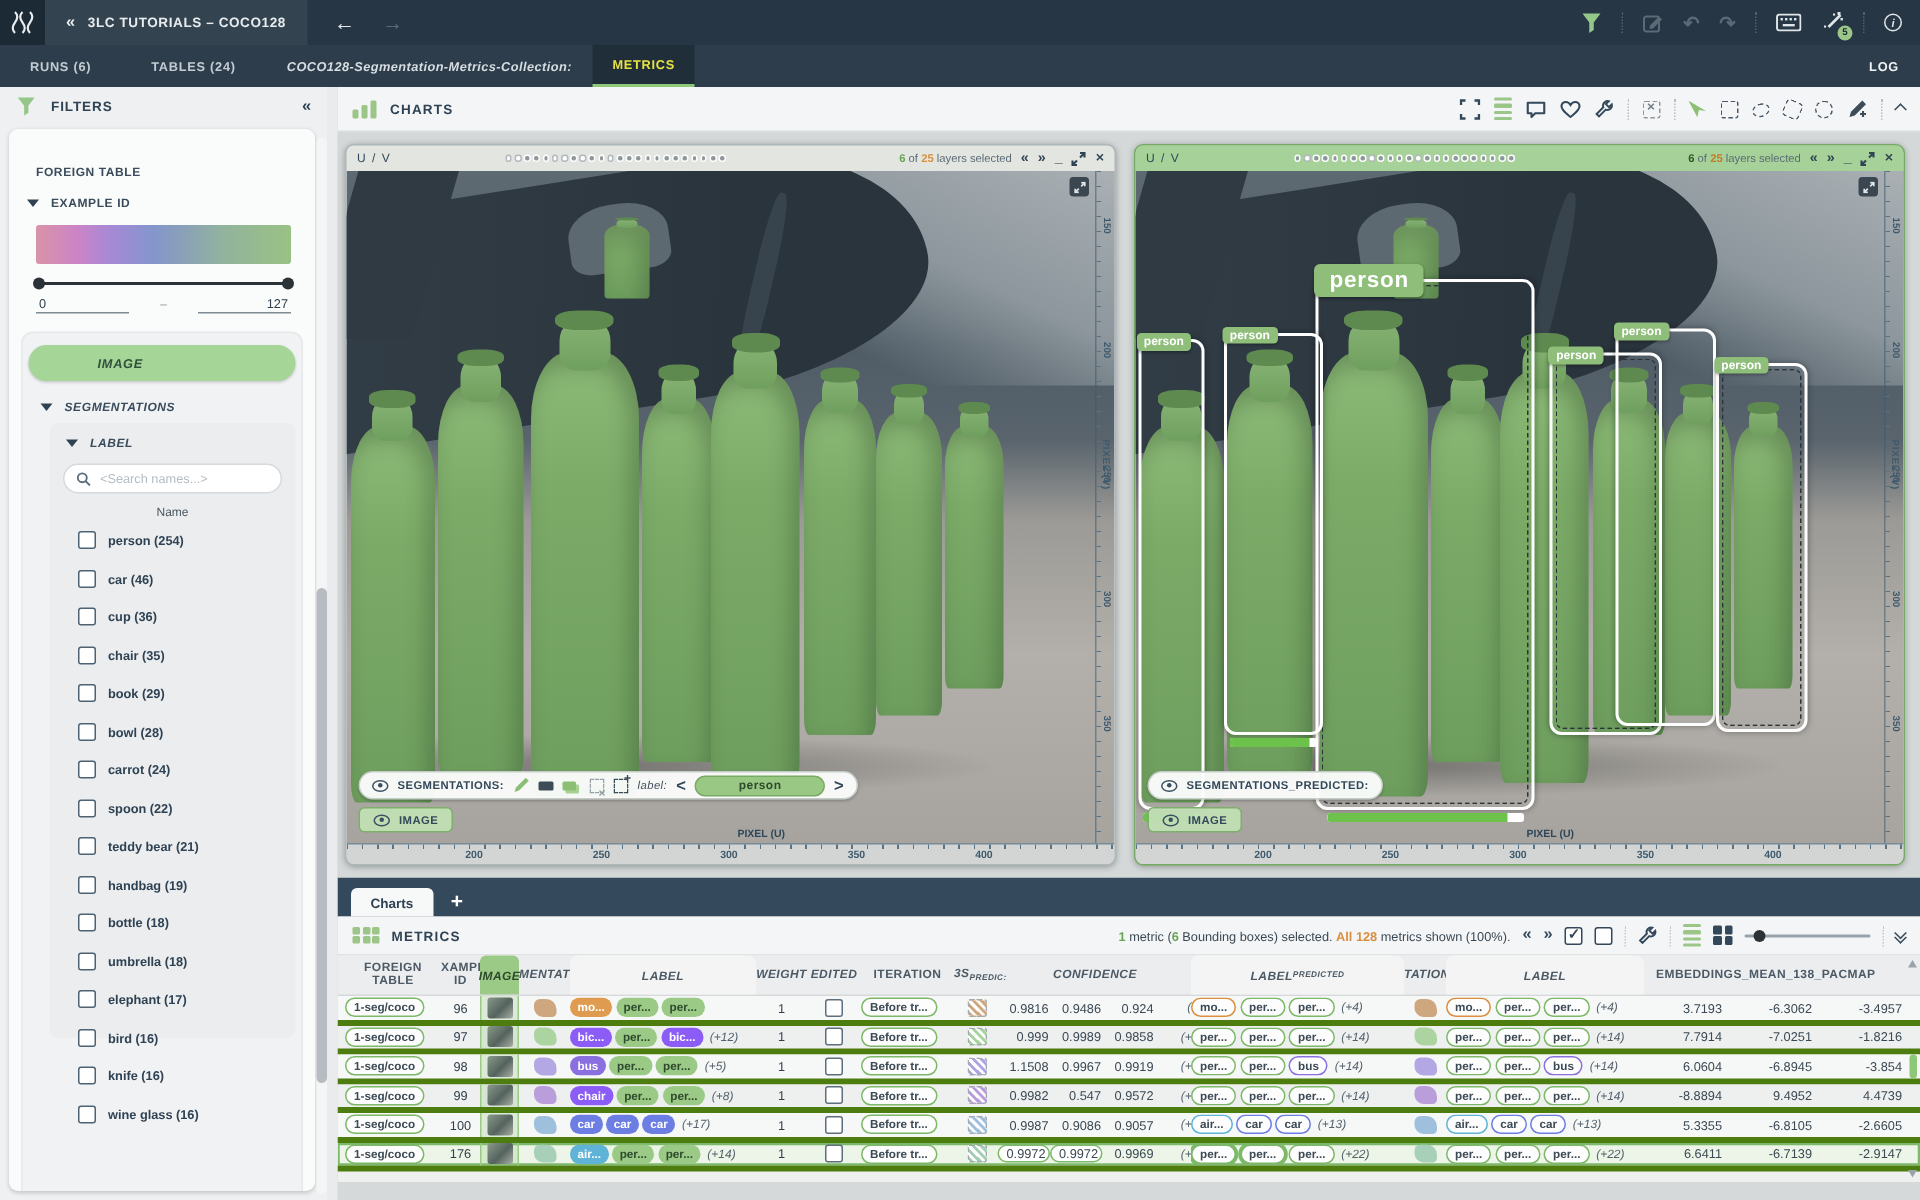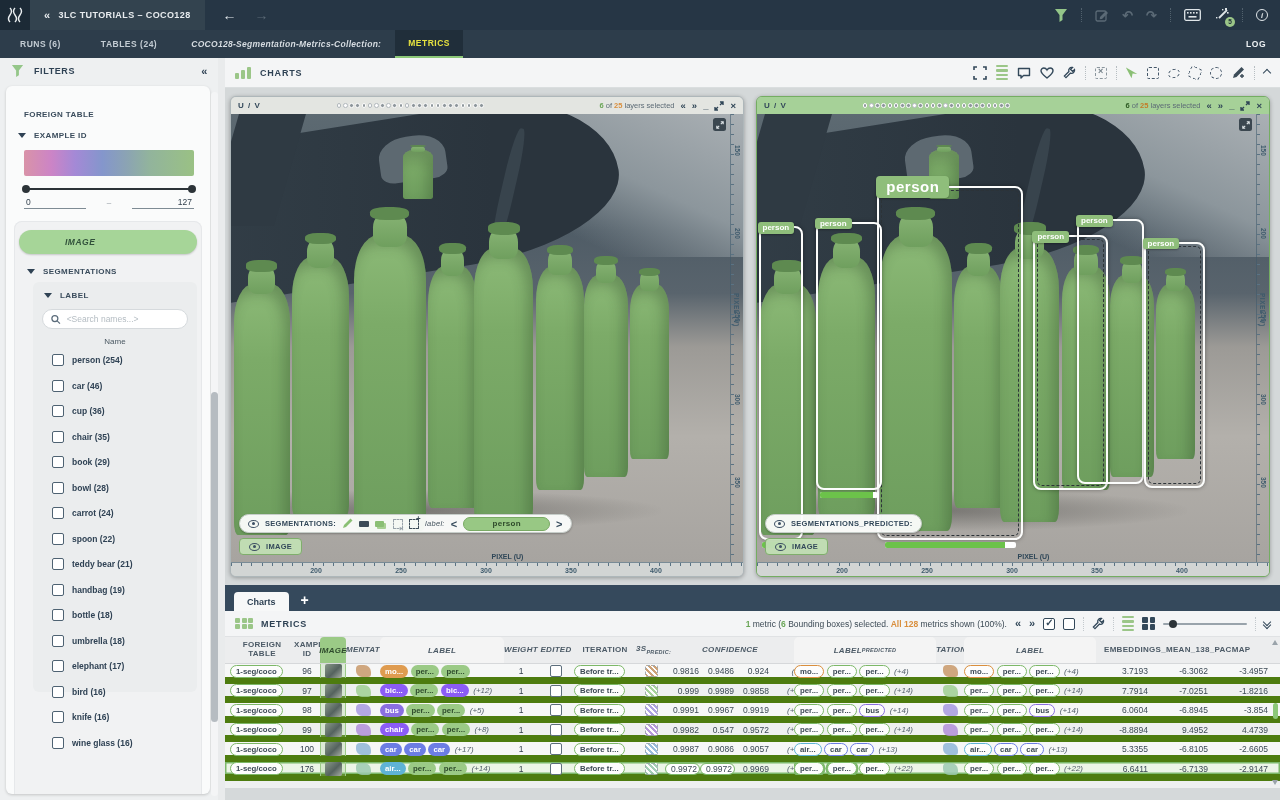--- a/index.html
+++ b/index.html
@@ -42,21 +42,21 @@
 .slider{position:relative;height:10px;margin:0 16px 2px 18px;cursor:pointer}
 .slider .line{position:absolute;top:4px;left:0;right:0;height:2px;background:#2c3338;border-radius:1px}
 .knob{position:absolute;top:1px;width:8px;height:8px;border-radius:50%;background:#2c3338}
 .knob.l{left:-2px}.knob.r{right:-2px}
 .range-row{display:flex;align-items:center;justify-content:space-between;margin:2px 16px 12px 18px}
 .rin{width:62px;border:none;border-bottom:1px solid #7e8b94;background:transparent;font-size:8.5px;color:#33414d;outline:none;padding:1px 2px;font-family:inherit}
 .rin.r{text-align:right}
 .range-dash{color:#8a949c;font-size:8px}
 .sub-card{background:#f1f2f3;border-radius:8px;margin:0 8px;padding:9px 5px 6px;box-shadow:inset 0 0 0 1px #e6e8ea;height:100%}
 .imgpill-side{background:#a6d598;border-radius:12px;height:24px;display:flex;align-items:center;padding-left:46px;font-size:8.5px;font-weight:700;font-style:italic;color:#31503a;letter-spacing:.5px;box-shadow:0 1px 2px rgba(0,0,0,.18);cursor:pointer}
-.seg-row{display:flex;align-items:center;gap:8px;margin:13px 0 6px 8px;font-size:8px;font-weight:700;color:#3a4c5c;letter-spacing:.4px;cursor:pointer}
+.seg-row{display:flex;align-items:center;gap:8px;margin:13px 0 6px 8px;font-size:8px;font-weight:700;font-style:italic;color:#3a4c5c;letter-spacing:.4px;cursor:pointer}
 .label-card{background:#ebedee;border-radius:6px;margin:6px 0 0 14px;padding:9px 7px 4px;height:410px}
 .side-search{height:20px;background:#fff;border:1px solid #d6dadd;border-radius:10px;display:flex;align-items:center;gap:6px;padding:0 8px;margin:9px 2px 0}
 .side-search input{background:transparent;border:none;outline:none;font-size:8.5px;color:#5a6770;width:100%;font-family:inherit}
 .side-search input::placeholder{color:#b4bcc2}
 .name-h{text-align:center;font-size:8px;color:#4a5862;margin:8px 0 8px}
 .fil-item{display:flex;align-items:center;gap:8px;margin:0 0 13.5px 12px;font-size:8.5px;font-weight:600;color:#2f4254;cursor:pointer}
 .fcb{width:12px;height:12px;border:1.6px solid #4e6272;border-radius:2px;background:#fff;flex:none}
 .side-track{position:absolute;right:0;top:34px;bottom:4px;width:7px;background:#f4f5f6;border-radius:4px}
 .side-thumb{position:absolute;right:0;top:300px;width:7px;height:330px;background:#b6bcc1;border-radius:4px;cursor:grab}
 
@@ -83,21 +83,21 @@
 .chup{transform:rotate(-135deg)}.chdn{transform:rotate(45deg)}
 .chstack{display:flex;flex-direction:column;gap:-2px;cursor:pointer}
 .charts-canvas{position:relative;height:497px;background:#d4d8d9}
 .canvas-scrollL{position:absolute;left:-5px;top:245px;width:3px;height:192px;background:#687480;border-radius:2px}
 
 .viewer{position:absolute;top:8px;height:481px;width:514px;background:#cfd3d2;border:1px solid #aeb7ba;border-radius:6px;box-shadow:0 1px 4px rgba(0,0,0,.3);display:flex;flex-direction:column;overflow:hidden}
 .viewer.sel{border:1.5px solid #74ad62}
 .v0{left:5px}.v1{left:531px}
 .v-head{height:17px;background:#e3e5e1;display:flex;align-items:center;padding:0 7px;font-size:8px;color:#33485a;flex:none;z-index:5}
 .viewer.sel .v-head{background:#a6d198}
-.v-corner{font-weight:700;margin-right:4px;letter-spacing:1px}
+.v-corner{font-weight:400;margin-right:4px;letter-spacing:1px}
 .v-dots{display:flex;gap:1.6px;margin-left:72px;align-items:center}
 .dot{width:4.6px;height:4.6px;border-radius:50%;background:#8e979c;border:.8px solid #fdfdfd;flex:none}
 .dot.off{background:#fdfdfd;border:.8px solid #b2b9bd}
 .v-status{margin-left:auto;color:#5c6b76;font-size:7.5px;white-space:nowrap}
 .v-ic{font-weight:700;color:#2e4455;font-size:9.5px;margin-left:6px;cursor:pointer;line-height:1}
 .v-body{flex:1;position:relative;overflow:hidden}
 .v-scene{position:absolute;inset:0;overflow:hidden}
 .ph-base{position:absolute;inset:0;background:linear-gradient(180deg,#5d6a72 0%,#4f5c66 26%,#59646d 40%,#9c9a96 52%,#b3b0ab 72%,#a7a4a0 100%)}
 .ph-skylight{position:absolute;right:0;top:0;width:48%;height:32%;background:linear-gradient(205deg,#aab0b4 0%,#8c969c 45%,rgba(140,150,156,0) 78%)}
 .ph-fuselage{position:absolute;left:-10%;top:1%;width:86%;height:35%;background:linear-gradient(100deg,#333f48,#2a343d 70%);transform:rotate(-9deg);border-radius:0 48% 58% 0/0 88% 72% 0}
@@ -142,21 +142,21 @@
 .addtab{color:#fff;font-size:14px;font-weight:700;margin-bottom:4px;cursor:pointer;line-height:1}
 
 .metrics-head{height:26px;background:#f4f5f6;display:flex;align-items:center;gap:8px;padding:0 10px;border-bottom:1px solid #e0e2e4}
 .mh-status{margin-left:auto;font-size:8.5px;color:#3b4954;white-space:nowrap}
 .cbx{width:12px;height:12px;border:1.6px solid #33485a;border-radius:2px;background:#fff;position:relative;cursor:pointer}
 .cbx.on:after{content:'✓';position:absolute;top:-2px;left:1px;font-size:10px;color:#33485a;font-weight:700}
 .hslider{width:84px;height:2px;background:#99a3ab;border-radius:1px;position:relative;cursor:pointer}
 .hslider i{position:absolute;left:6px;top:-3px;width:8px;height:8px;background:#2c3338;border-radius:50%}
 .mtable{position:relative;background:#eef0f0;height:151px}
 :root{--mcols:64px 26px 26px 34px 124px 34px 36px 62px 30px 128px 142px 28px 132px 1fr 10px}
-.mrow{height:19.5px;display:grid;grid-template-columns:var(--mcols);align-items:center;font-size:8.5px;color:#33414d;background:#f6f7f7;border-bottom:7px solid #4d7c0f;padding-left:5px}
+.mrow{height:19.5px;display:grid;grid-template-columns:var(--mcols);align-items:center;font-size:8.5px;color:#33414d;background:#f6f7f7;border-bottom:4px solid #4d7c0f;padding-left:5px}
 .mrow.alt{background:#eef0f0}
 .mrow.sel{background:#ecf5e7;box-shadow:inset 0 0 0 1.5px #7cb96b}
 .mhead{height:27px;display:grid;grid-template-columns:var(--mcols);align-items:center;font-size:8px;font-weight:700;color:#4c5a66;background:#ecedee;border-bottom:1px solid #d6d8da;padding-left:5px;letter-spacing:.3px}
 .mhead .it{font-style:italic}
 .hcell{text-align:center;line-height:1.1}
 .hcard{background:#f4f4f4;border-radius:5px 5px 0 0;height:100%;display:flex;align-items:center;justify-content:center;font-style:italic}
 .himg{background:#9bca86;border-radius:4px 4px 0 0;height:100%;display:flex;align-items:center;justify-content:center;color:#2e4a2c;font-style:italic}
 sub{font-size:5.5px}
 .pill{display:inline-flex;align-items:center;justify-content:center;height:13px;padding:0 5px;border-radius:7px;font-size:7.8px;font-weight:700;margin-right:2.5px;white-space:nowrap}
 .pf-green{background:#9bca86;color:#2e4a2c}.pf-orange{background:#df9c50;color:#fff}.pf-magenta{background:#8b5cf6;color:#fff}.pf-purple{background:#8a6fe0;color:#fff}.pf-blue{background:#6c7de4;color:#fff}.pf-cyan{background:#5fb3d6;color:#fff}
@@ -831,21 +831,21 @@
                 <span class="pill pf-purple">bus</span>
                 <span class="pill pf-green">per...</span>
                 <span class="pill pf-green">per...</span>
                 <span class="extra">(+5)</span>
               </div>
               <span class="ctr">1</span>
               <span class="cbcell"></span>
               <span><span class="pill po po-green">Before tr...</span></span>
               <span class="segglyph2" style="background: repeating-linear-gradient(45deg, rgb(167, 154, 224) 0px, rgb(167, 154, 224) 2px, rgb(255, 255, 255) 2px, rgb(255, 255, 255) 4px);"></span>
               <div class="numrow">
-                <span>0.9991</span>
+                <span>1.1508</span>
                 <span>0.9967</span>
                 <span>0.9919</span>
                 <span class="extra">(+14)</span>
               </div>
               <div class="pillrow">
                 <span class="pill po po-green">per...</span>
                 <span class="pill po po-green">per...</span>
                 <span class="pill po po-purple">bus</span>
                 <span class="extra">(+14)</span>
               </div>

